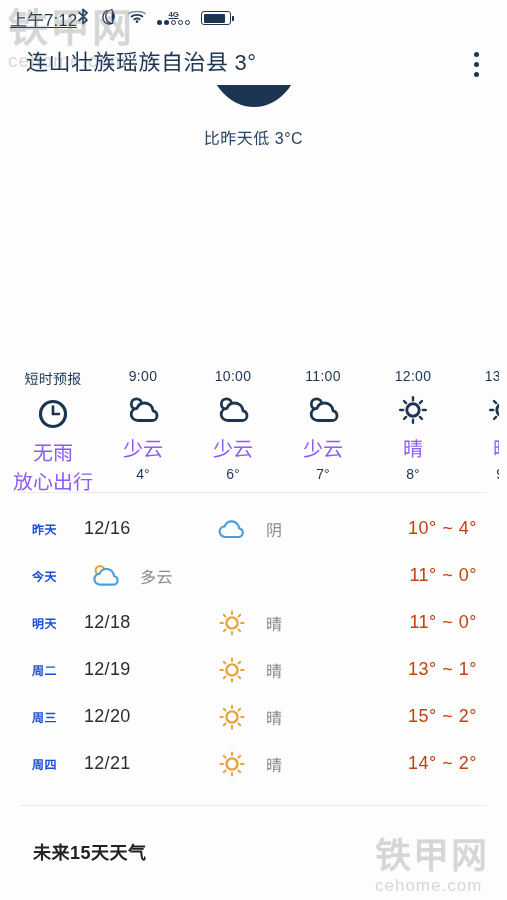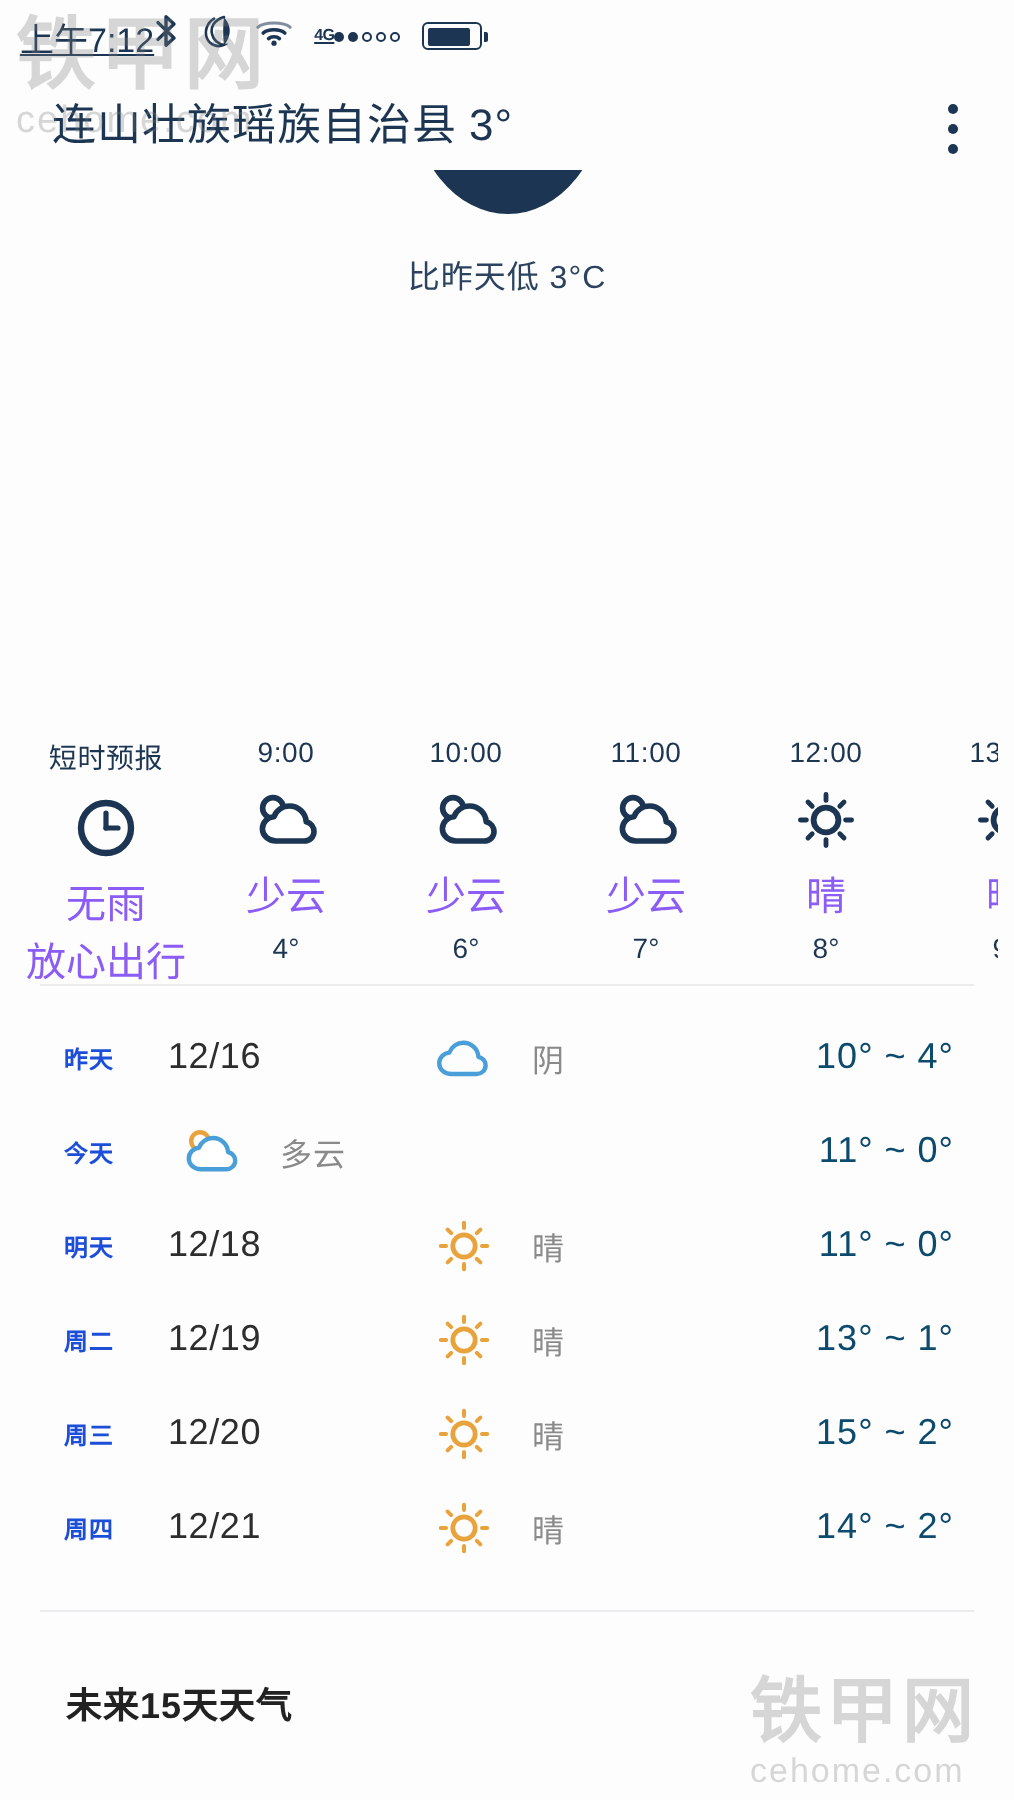--- a/index.html
+++ b/index.html
@@ -37,21 +37,21 @@
     white-space: nowrap;
   }
   .status-icons {
     display: flex;
     align-items: center;
     gap: 11px;
   }
   .sicon { display: block; }
   .signal-wrap {
     display: flex;
-    flex-direction: row;
+    flex-direction: column;
     align-items: center;
     line-height: 1;
   }
   .signal-label {
     font-size: 8px;
     font-weight: 700;
     color: #1b3552;
     margin-bottom: 1px;
     letter-spacing: -0.3px;
   }
@@ -256,21 +256,21 @@
   }
   .d-cond {
     font-size: 16px;
     color: #8a8a8a;
     width: 126px;
     padding-left: 12px;
     letter-spacing: 0.5px;
   }
   .d-range {
     font-size: 18px;
-    color: #0c4a6e;
+    color: #c2410c;
     margin-left: auto;
     letter-spacing: 0.5px;
     white-space: nowrap;
   }
 
   
   .footer-15day {
     position: absolute;
     top: 838px;
     left: 33px;

